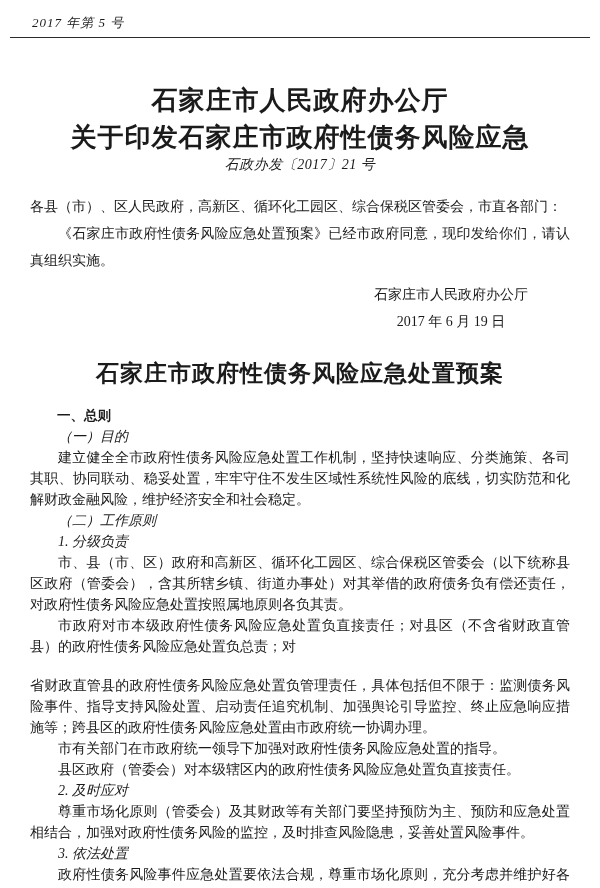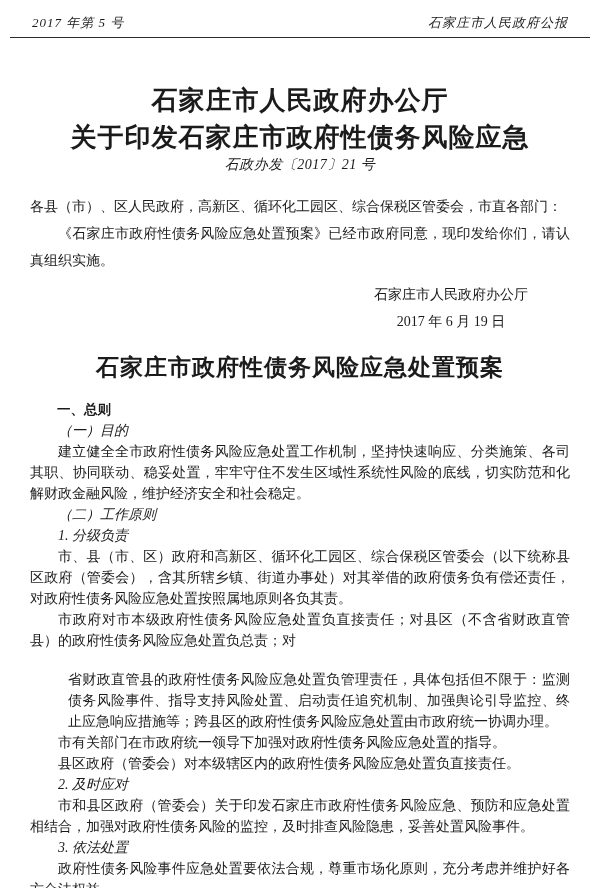--- a/index.html
+++ b/index.html
@@ -67,21 +67,21 @@
     font-size: 14px;
   }
   .signature .sig-inner {
     display: inline-block;
     text-align: center;
     line-height: 27px;
   }
 
   
   .plan-title {
-    margin-top: 17px;
+    margin-top: 23px;
     text-align: center;
     font-size: 23px;
     font-weight: bold;
     letter-spacing: 1px;
     line-height: 32px;
   }
 
   
   .columns {
     margin-top: 15px;
@@ -100,39 +100,38 @@
     font-weight: bold;
     text-indent: 2em;
     font-family: "Liberation Sans", sans-serif;
     font-size: 13.5px;
   }
   .blk-kai {
     font-style: italic;
     text-indent: 2em;
   }
   .blk-para { text-indent: 2em; }
-  .blk-para-cont { text-indent: 0; margin-left: 38px; }
+  .blk-para-cont { text-indent: 0; }
 
   
   .page-footer {
     margin-top: 3px;
     text-align: left;
     padding-right: 28px;
     font-size: 13.5px;
     letter-spacing: 2px;
   }
 </style>
 </head>
 <body>
 
 <div class="page">
 
   <div class="running-head">
     <span>2017 年第 5 号</span>
-    <span>石家庄市人民政府公报</span>
   </div>
   <hr class="head-rule">
 
   <div class="doc-title">
     <div>石家庄市人民政府办公厅</div>
     <div>关于印发石家庄市政府性债务风险应急</div>
   </div>
 
   <div class="doc-number">石政办发〔2017〕21 号</div>
 
@@ -158,21 +157,21 @@
       <div class="blk-kai">（二）工作原则</div>
       <div class="blk-kai">1. 分级负责</div>
       <div class="blk-para">市、县（市、区）政府和高新区、循环化工园区、综合保税区管委会（以下统称县区政府（管委会），含其所辖乡镇、街道办事处）对其举借的政府债务负有偿还责任，对政府性债务风险应急处置按照属地原则各负其责。</div>
       <div class="blk-para">市政府对市本级政府性债务风险应急处置负直接责任；对县区（不含省财政直管县）的政府性债务风险应急处置负总责；对</div>
     </div>
     <div class="col">
       <div class="blk-para-cont">省财政直管县的政府性债务风险应急处置负管理责任，具体包括但不限于：监测债务风险事件、指导支持风险处置、启动责任追究机制、加强舆论引导监控、终止应急响应措施等；跨县区的政府性债务风险应急处置由市政府统一协调办理。</div>
       <div class="blk-para">市有关部门在市政府统一领导下加强对政府性债务风险应急处置的指导。</div>
       <div class="blk-para">县区政府（管委会）对本级辖区内的政府性债务风险应急处置负直接责任。</div>
       <div class="blk-kai">2. 及时应对</div>
-      <div class="blk-para">市和县区政府（管委会）关于印发石家庄市政府性债务风险应急、预防和应急处置相结合，加强对政府性债务风险的监控，及时排查风险隐患，妥善处置风险事件。</div>
+      <div class="blk-para">尊重市场化原则（管委会）及其财政等有关部门要坚持预防为主、预防和应急处置相结合，加强对政府性债务风险的监控，及时排查风险隐患，妥善处置风险事件。</div>
       <div class="blk-kai">3. 依法处置</div>
       <div class="blk-para">政府性债务风险事件应急处置要依法合规，尊重市场化原则，充分考虑并维护好各方合法权益。</div>
     </div>
   </div>
 
   <div class="page-footer">— 23 —</div>
 
 </div>
 
 </body></html>

